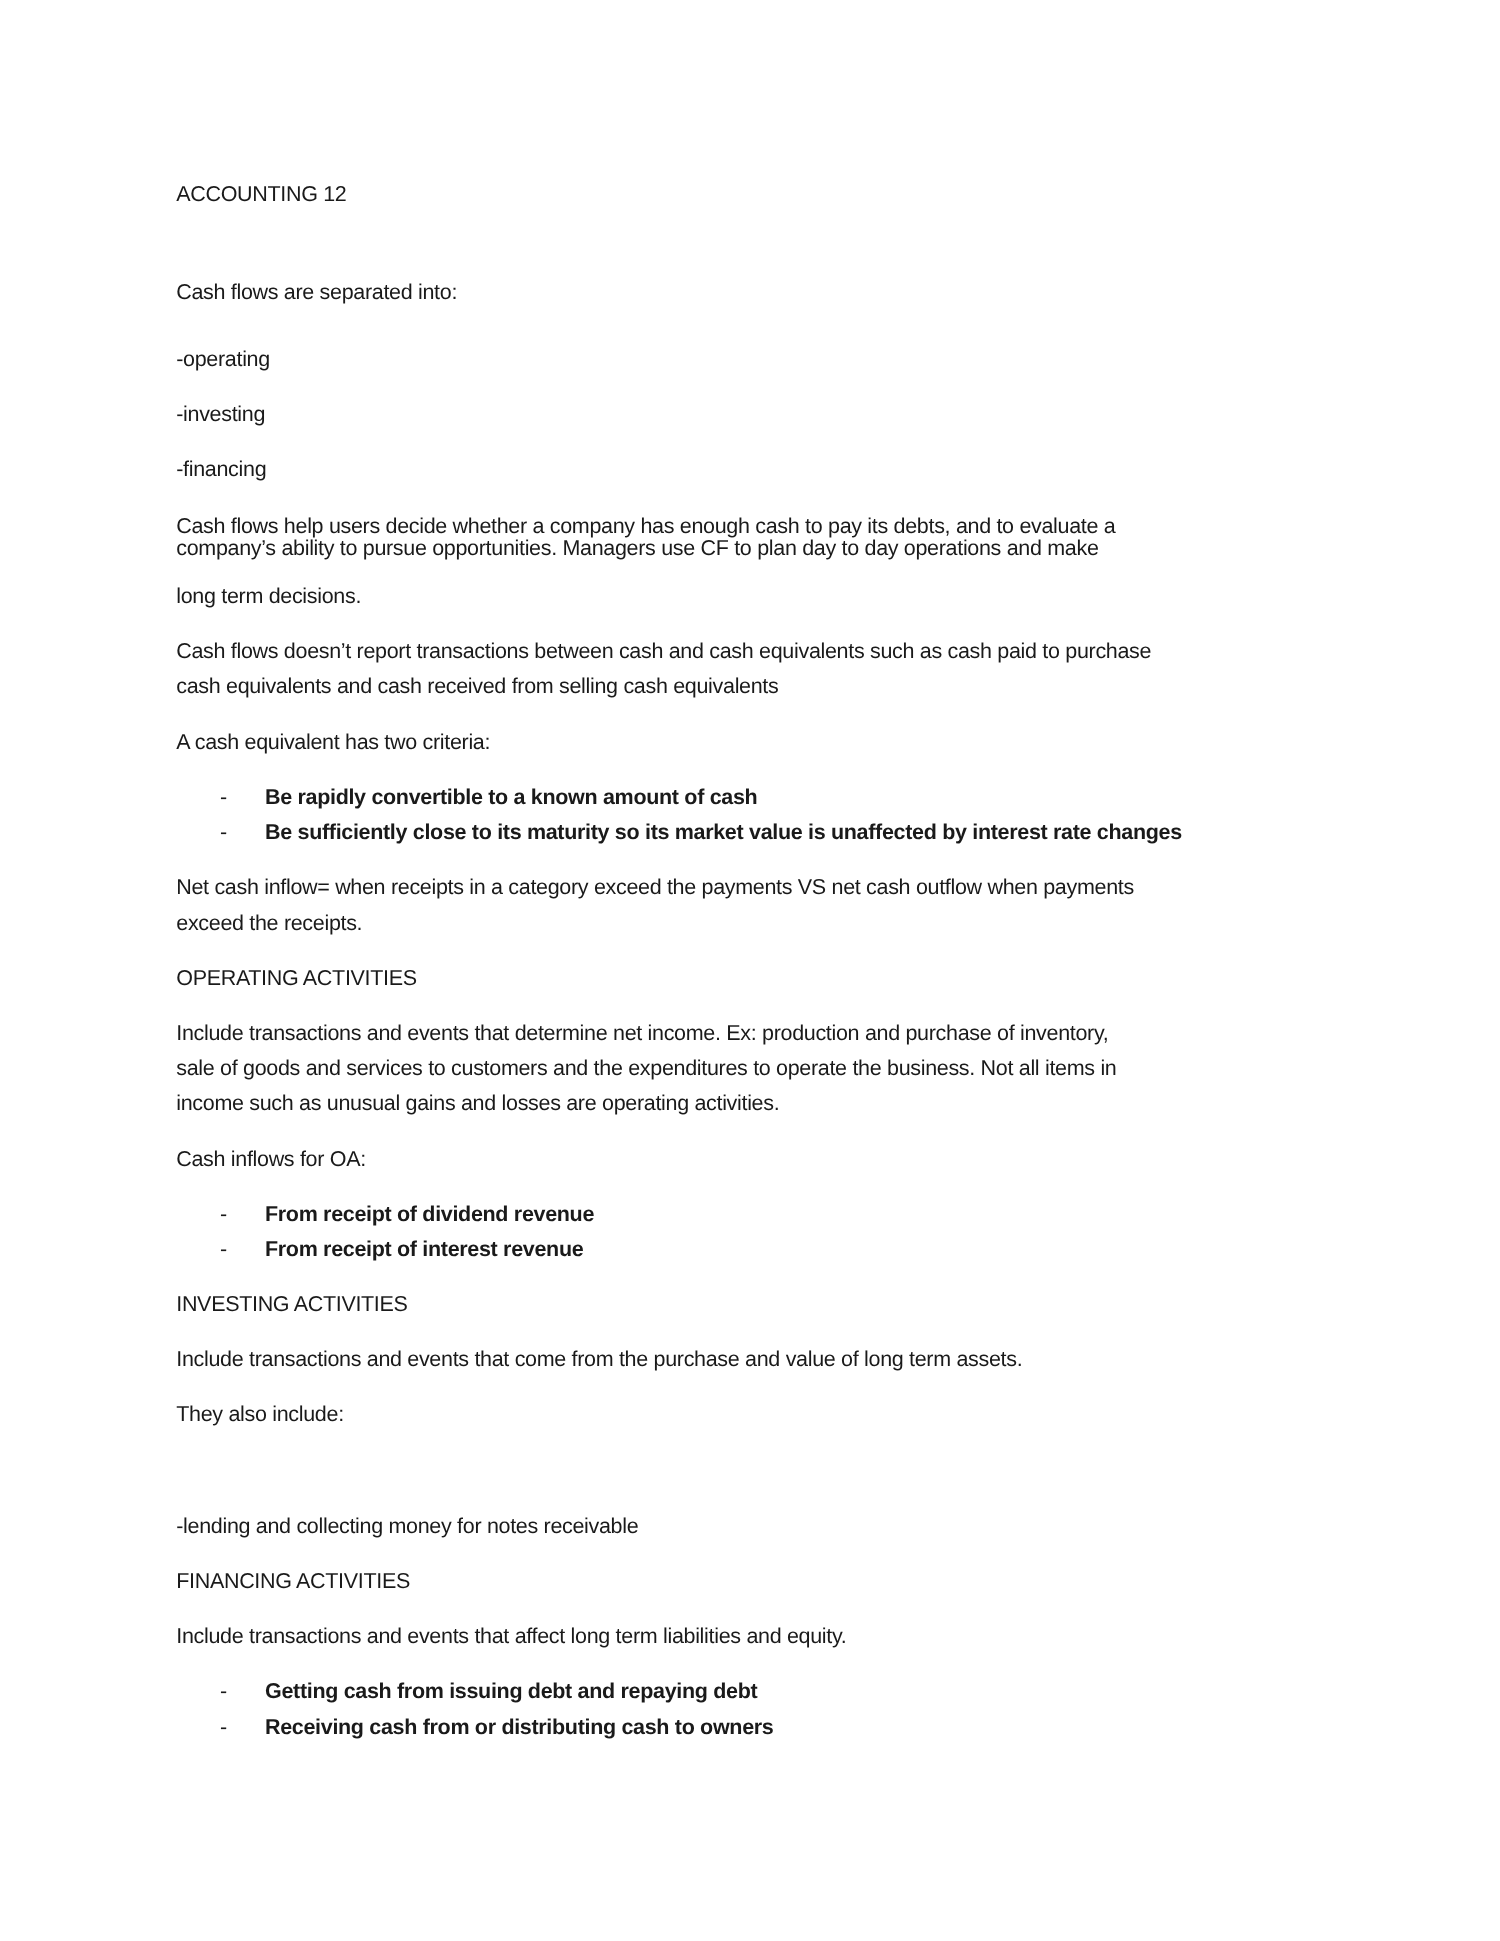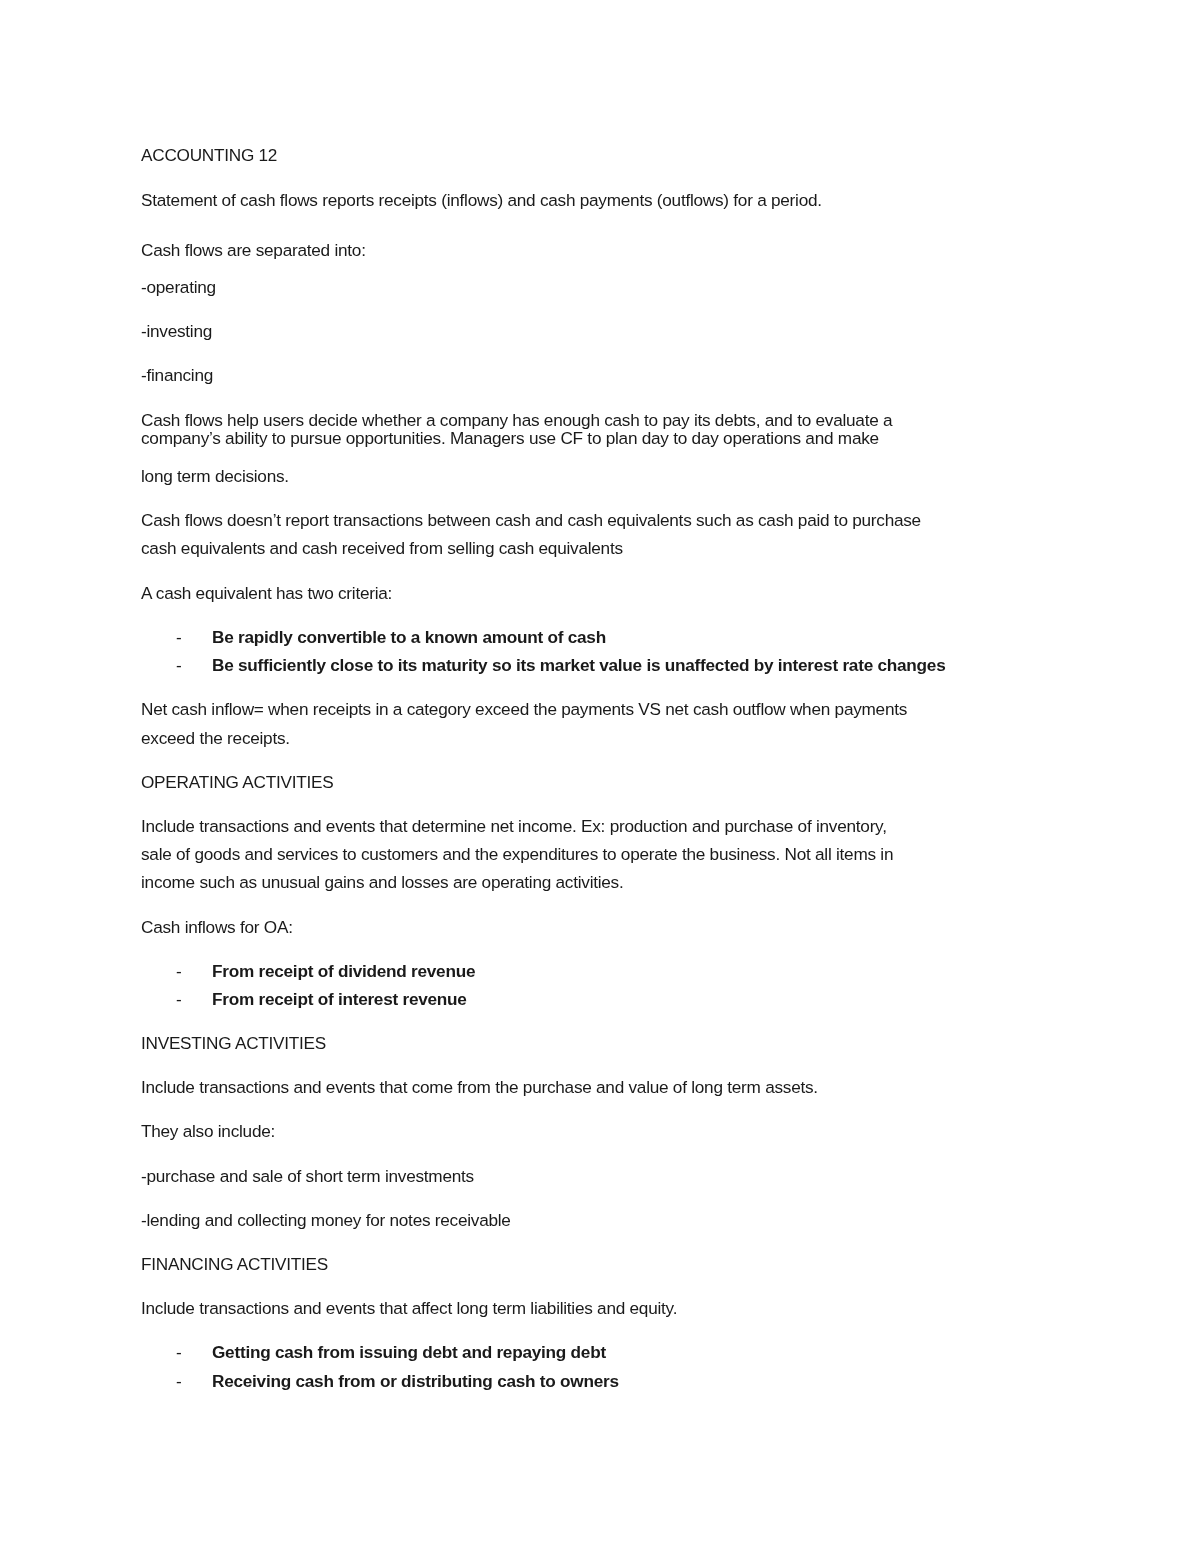--- a/index.html
+++ b/index.html
@@ -10,22 +10,21 @@
   }
   .line { position: absolute; left: 141px; white-space: nowrap; line-height: 28px; }
   .bullet-dash { position: absolute; left: 176px; line-height: 28px; }
   .bullet-text { position: absolute; left: 212px; white-space: nowrap; line-height: 28px; font-weight: bold; }
 </style>
 </head>
 <body>
 
 <div class="page">
   <div class="line" style="top:141px">ACCOUNTING 12</div>
-  <div class="line" style="top:186px">Statement of cash flows reports receipts (inflows) and cash payments (outflows) for a period.</div>
-  <div class="line" style="top:236px">Cash flows are separated into:</div>
+  <div class="line" style="top:219px">Cash flows are separated into:</div>
   <div class="line" style="top:273px">-operating</div>
   <div class="line" style="top:317px">-investing</div>
   <div class="line" style="top:361px">-financing</div>
 
   <div>
     <div class="line" style="top:406px">Cash flows help users decide whether a company has enough cash to pay its debts, and to evaluate a</div>
     <div class="line" style="top:424px">company’s ability to pursue opportunities. Managers use CF to  plan day to day operations and make</div>
     <div class="line" style="top:462px">long term decisions.</div>
   </div>
 
@@ -57,21 +56,20 @@
   <div>
     <span class="bullet-dash" style="top:957px">-</span>
     <span class="bullet-text" style="top:957px">From receipt of dividend revenue</span>
     <span class="bullet-dash" style="top:985px">-</span>
     <span class="bullet-text" style="top:985px">From receipt of interest revenue</span>
   </div>
 
   <div class="line" style="top:1029px">INVESTING ACTIVITIES</div>
   <div class="line" style="top:1073px">Include transactions and events that come from the purchase and value of long term assets.</div>
   <div class="line" style="top:1117px">They also include:</div>
-  <div class="line" style="top:1162px">-purchase and sale of short term investments</div>
   <div class="line" style="top:1206px">-lending and collecting money for notes receivable</div>
 
   <div class="line" style="top:1250px">FINANCING ACTIVITIES</div>
   <div class="line" style="top:1294px">Include transactions and events that affect long term liabilities and equity.</div>
   <div>
     <span class="bullet-dash" style="top:1338px">-</span>
     <span class="bullet-text" style="top:1338px">Getting cash from issuing debt and repaying debt</span>
     <span class="bullet-dash" style="top:1367px">-</span>
     <span class="bullet-text" style="top:1367px">Receiving cash from or distributing cash to owners</span>
   </div>

